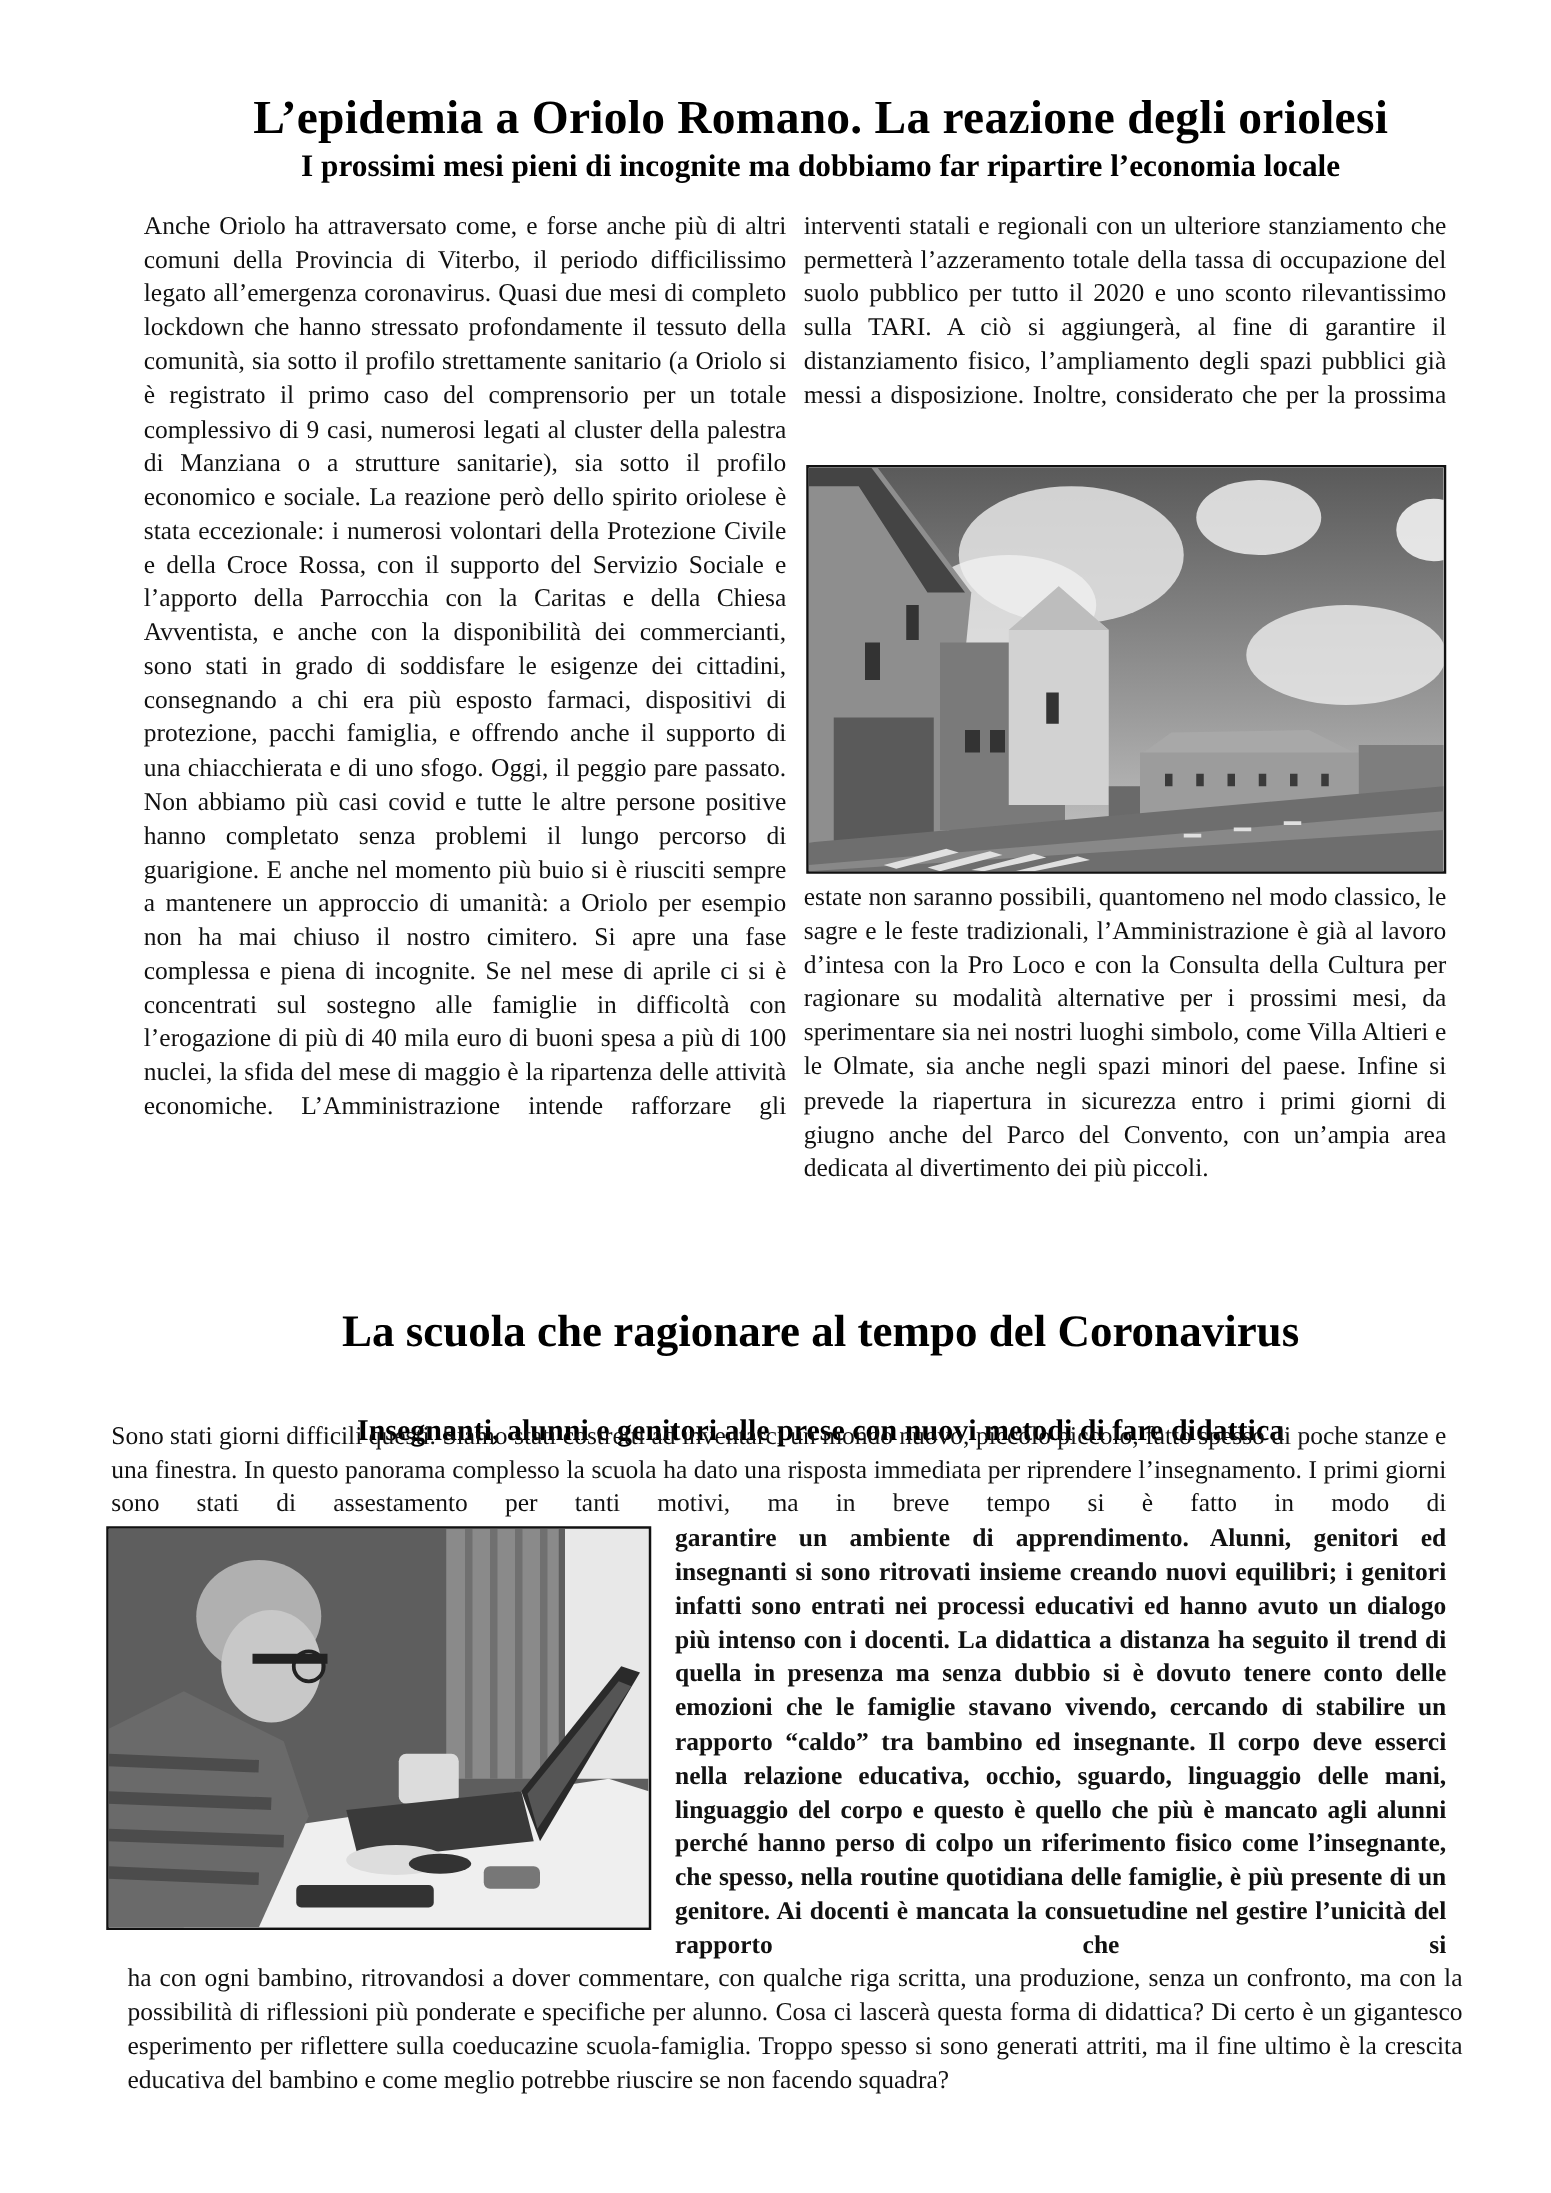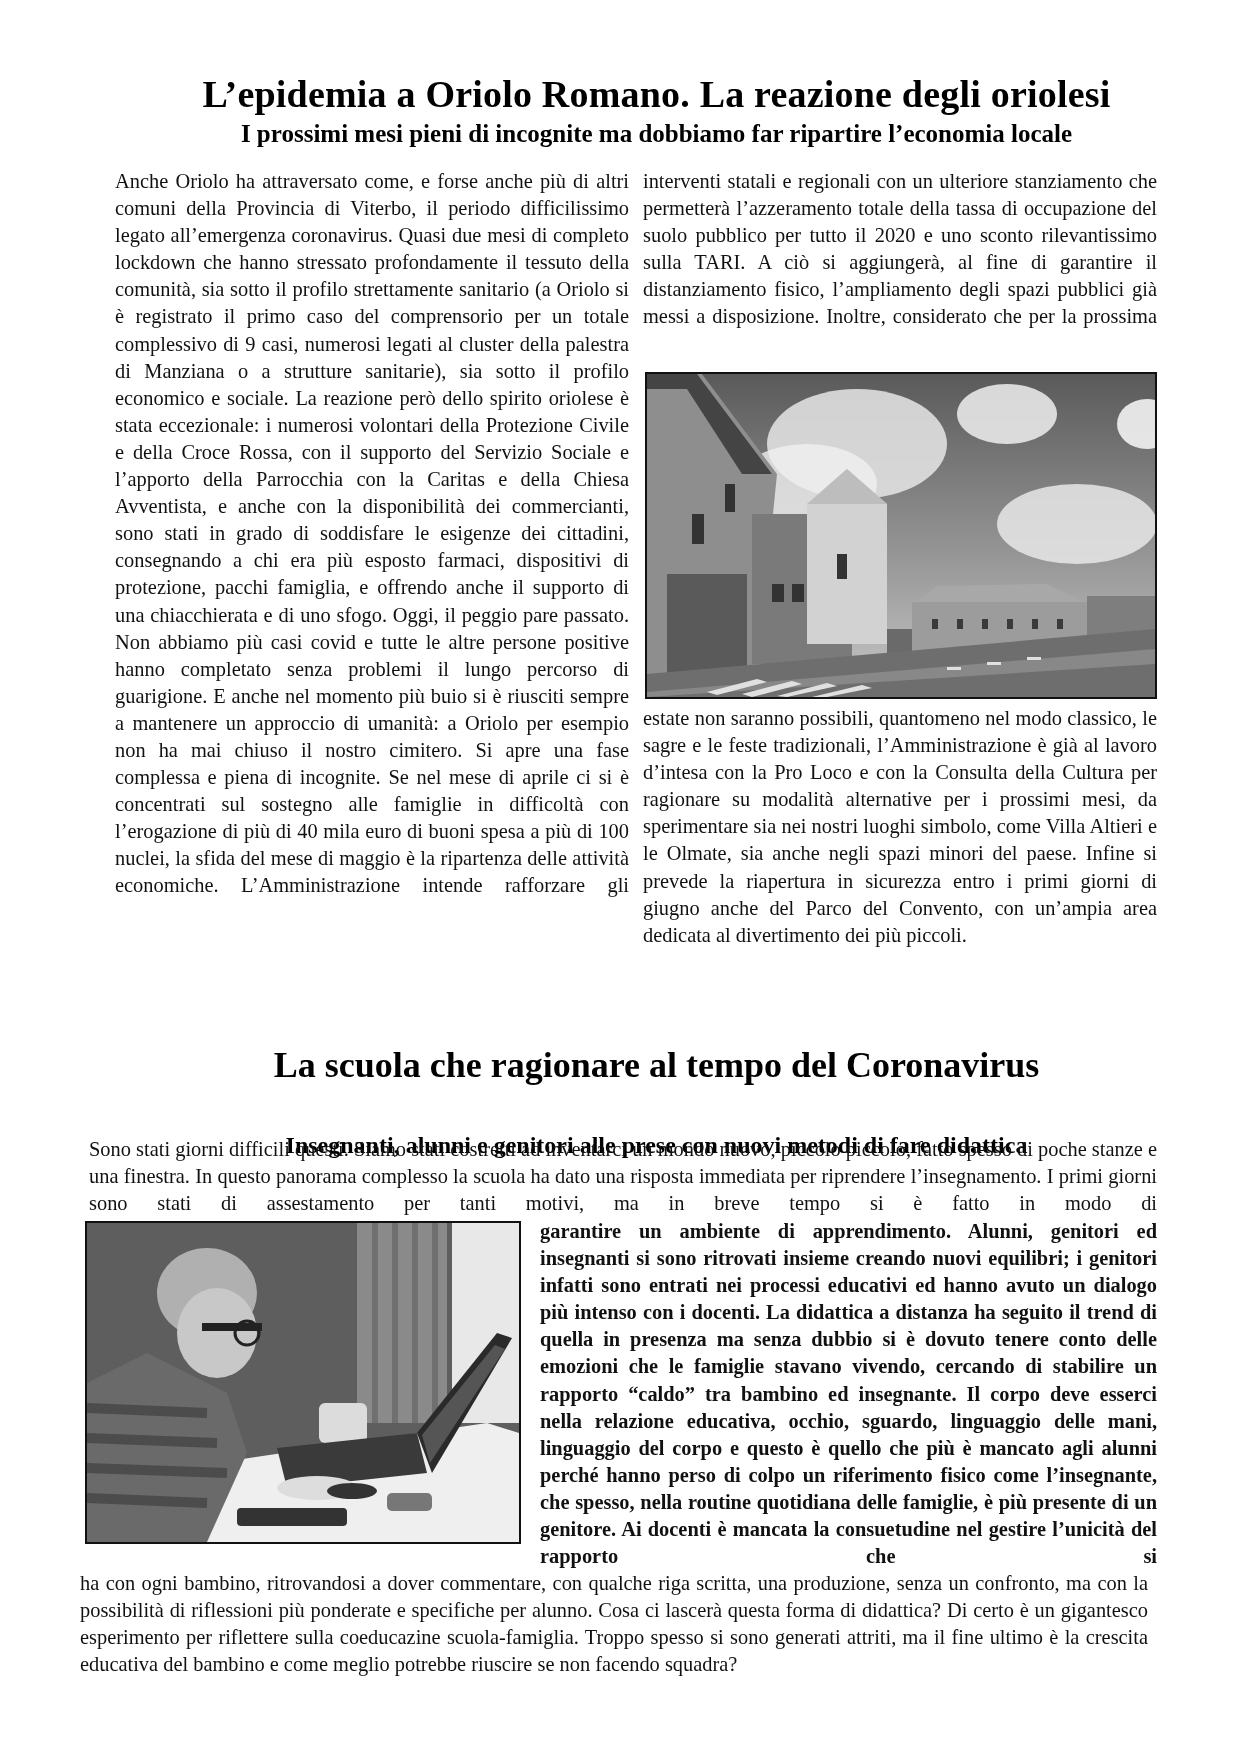--- a/index.html
+++ b/index.html
@@ -14,21 +14,21 @@
   .colR1 { left: 643px; top: 168px; width: 514px; }
   .colR2 { left: 643px; top: 705px; width: 514px; }
   .col p { margin: 0; }
   .photo { border: 2px solid #111; box-sizing: border-box; overflow: hidden; }
   .photo1 { left: 645px; top: 372px; width: 512px; height: 327px; }
   .title2 { left: 0; width: 1241px; top: 1044px; font-size: 36px; }
   .sub2 { left: 0; width: 1241px; top: 1132px; font-size: 24px; }
   .full { font-size: 20.4px; line-height: 27.1px; text-align: justify; margin: 0; }
   .art2-top { left: 89px; top: 1136px; width: 1068px; }
   .art2-wrap { left: 540px; top: 1218px; width: 617px; font-weight: bold; }
-  .art2-bottom { left: 80px; top: 1570px; width: 1068px; }
+  .art2-bottom { left: 102px; top: 1570px; width: 1068px; }
   .photo2 { left: 85px; top: 1221px; width: 436px; height: 323px; }
   .last { text-align-last: left; }
   .jl { text-align-last: justify; }
 </style>
 </head>
 <body>
 
 <h1 class="abs title1">L’epidemia a Oriolo Romano. La reazione degli oriolesi</h1>
 <h2 class="abs sub1">I prossimi mesi pieni di incognite ma dobbiamo far ripartire l’economia locale</h2>
 

